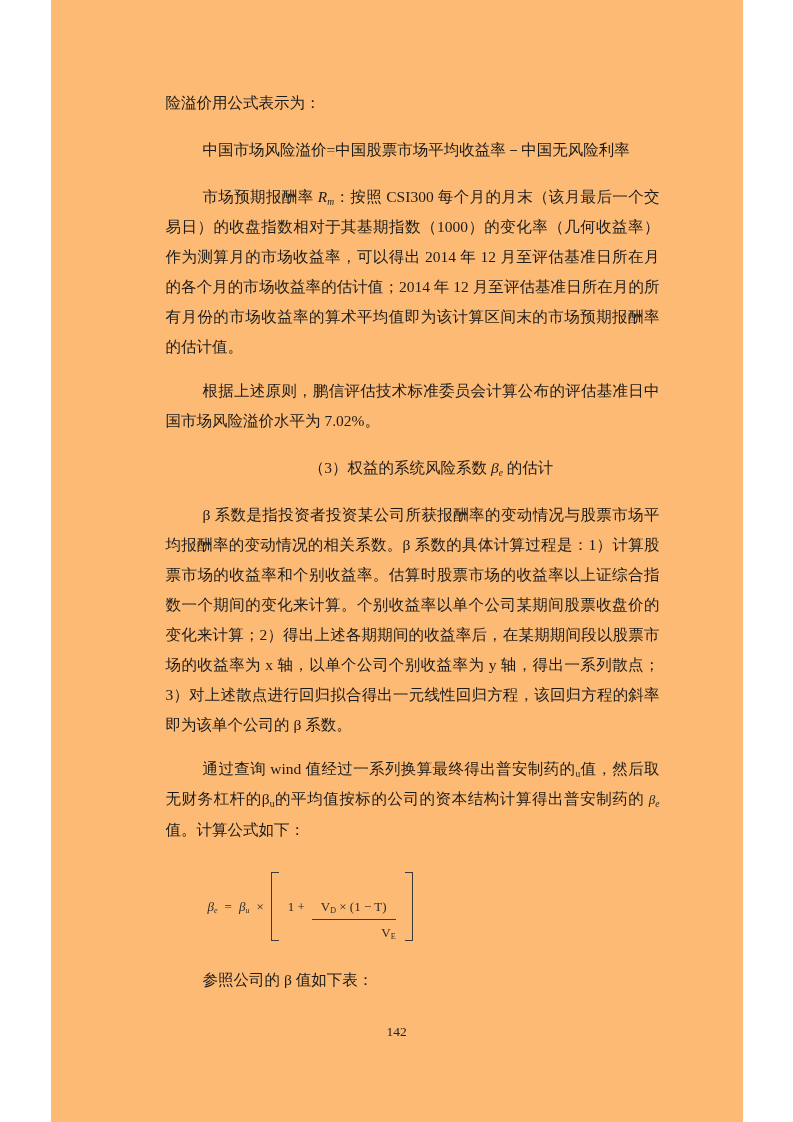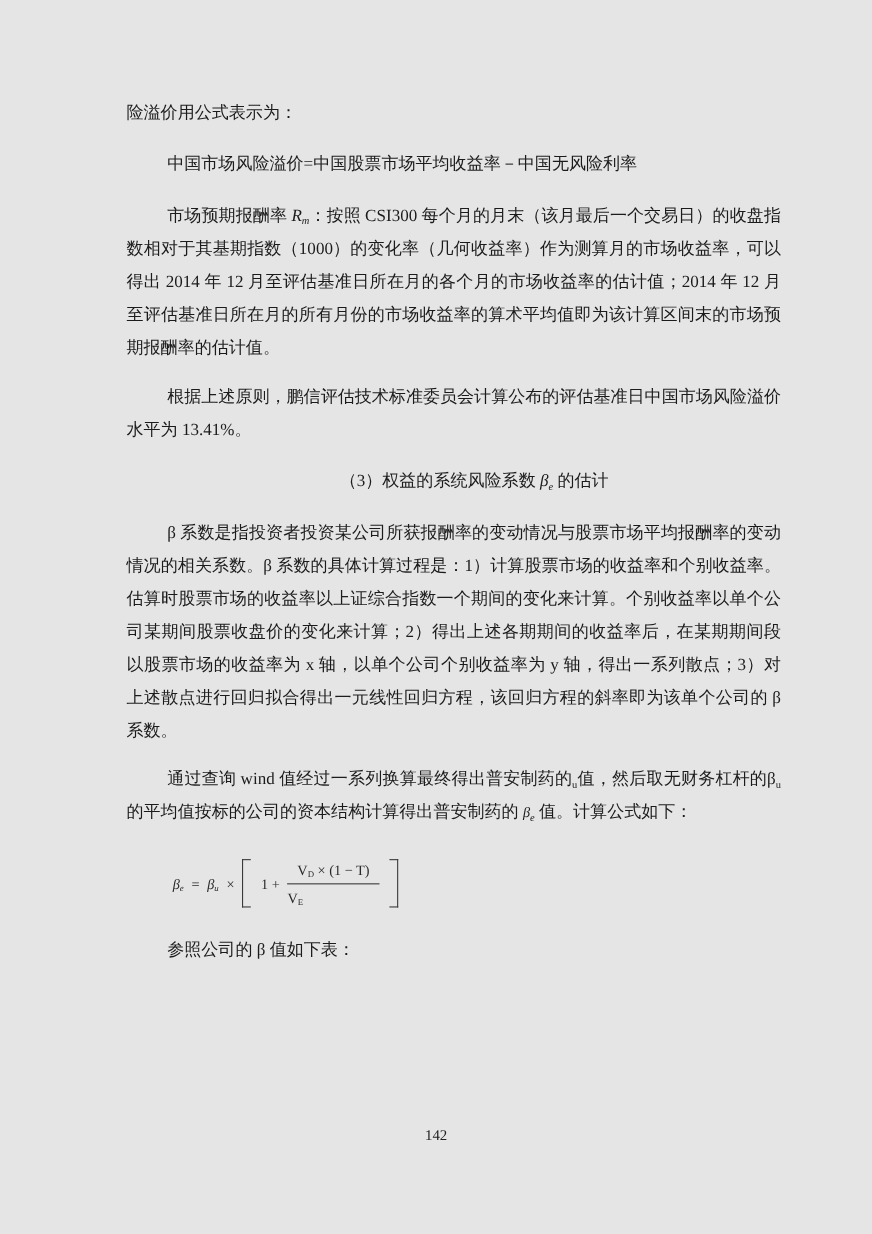--- a/index.html
+++ b/index.html
@@ -1,21 +1,21 @@
 <!DOCTYPE html>
 <html><head>
 <meta charset="utf-8">
 <style>
   html, body { margin: 0; padding: 0; background: #ffffff; }
   .page {
     position: relative;
-    width: 793px;
+    width: 692px;
     height: 1122px;
     margin: 0 auto;
-    background: #e5e5e5;
+    background: #fdba74;
     box-sizing: border-box;
     padding: 88px 83px 0 115px;
     font-family: "Liberation Serif", "DejaVu Serif", serif;
     font-size: 15.5px;
     line-height: 30px;
     color: #1b1b1b;
     overflow: hidden;
   }
   .para {
     margin: 14px 0;
@@ -41,21 +41,21 @@
     font-size: 13px;
     line-height: 17px;
     color: #2a2a2a;
     text-indent: 0;
   }
   .formula sub.sub { font-size: 8px; vertical-align: -2px; }
   .f-tok { white-space: nowrap; text-align: right; }
   .f-brk { align-self: stretch; width: 7px; }
   .f-brk-l { border-left: 1px solid #3a3a3a; border-top: 1px solid #3a3a3a; border-bottom: 1px solid #3a3a3a; margin-right: 2px; }
   .f-brk-r { border-right: 1px solid #3a3a3a; border-top: 1px solid #3a3a3a; border-bottom: 1px solid #3a3a3a; margin-left: 2px; }
-  .f-frac { display: inline-block; text-align: left; }
+  .f-frac { display: inline-block; text-align: right; margin-top: 25px; }
   .f-num { display: block; border-bottom: 1px solid #3a3a3a; padding: 1px 9px 4px; white-space: nowrap; }
   .f-den { display: block; padding-top: 4px; white-space: nowrap; }
   .footer {
     position: absolute;
     left: 0;
     right: 0;
     top: 1022px;
     text-align: center;
     font-size: 13.5px;
     line-height: 20px;
@@ -66,21 +66,21 @@
 <body>
 
 <div class="page">
 
   <p class="para no-indent">险溢价用公式表示为：</p>
 
   <p class="para eq-line">中国市场风险溢价=中国股票市场平均收益率－中国无风险利率</p>
 
   <p class="para"><span>市场预期报酬率 </span><span class="ital"><span>R</span><sub class="sub">m</sub></span><span>：按照 CSI300 每个月的月末（该月最后一个交易日）的收盘指数相对于其基期指数（1000）的变化率（几何收益率）作为测算月的市场收益率，可以得出 2014 年 12 月至评估基准日所在月的各个月的市场收益率的估计值；2014 年 12 月至评估基准日所在月的所有月份的市场收益率的算术平均值即为该计算区间末的市场预期报酬率的估计值。</span></p>
 
-  <p class="para">根据上述原则，鹏信评估技术标准委员会计算公布的评估基准日中国市场风险溢价水平为 13.41%。</p>
+  <p class="para">根据上述原则，鹏信评估技术标准委员会计算公布的评估基准日中国市场风险溢价水平为 7.02%。</p>
 
   <p class="para heading"><span>（3）权益的系统风险系数 </span><span class="ital"><span>β</span><sub class="sub">e</sub></span><span> 的估计</span></p>
 
   <p class="para">β 系数是指投资者投资某公司所获报酬率的变动情况与股票市场平均报酬率的变动情况的相关系数。β 系数的具体计算过程是：1）计算股票市场的收益率和个别收益率。估算时股票市场的收益率以上证综合指数一个期间的变化来计算。个别收益率以单个公司某期间股票收盘价的变化来计算；2）得出上述各期期间的收益率后，在某期期间段以股票市场的收益率为 x 轴，以单个公司个别收益率为 y 轴，得出一系列散点；3）对上述散点进行回归拟合得出一元线性回归方程，该回归方程的斜率即为该单个公司的 β 系数。</p>
 
 
   <p class="para"><span>通过查询 wind 值经过一系列换算最终得出普安制药的</span><sub class="sub">u</sub><span>值，然后取无财务杠杆的β</span><sub class="sub">u</sub><span>的平均值按标的公司的资本结构计算得出普安制药的 </span><span class="ital beta-small"><span>β</span><sub class="sub">e</sub></span><span> 值。计算公式如下：</span></p>
 
   <div class="formula">
     <span class="f-tok ital"><span>β</span><sub class="sub">e</sub></span>

